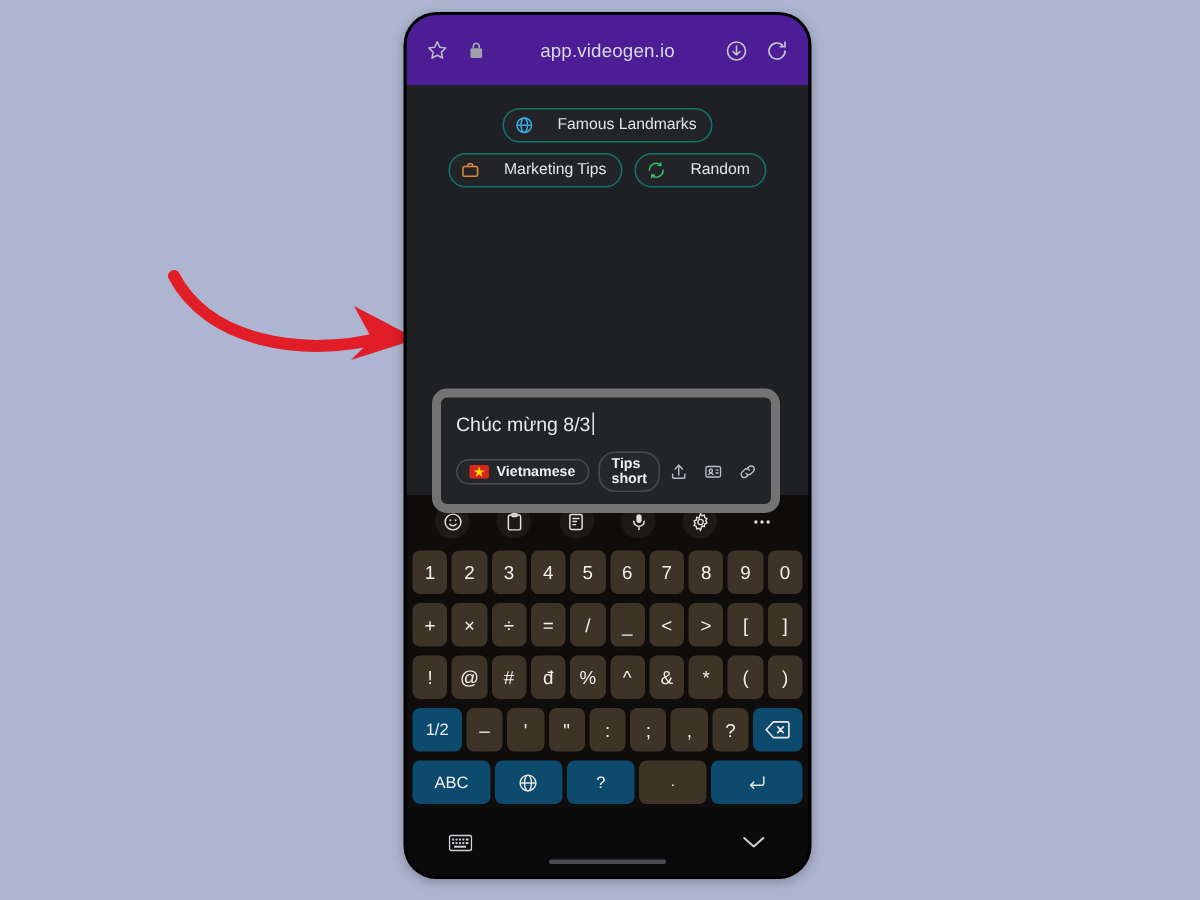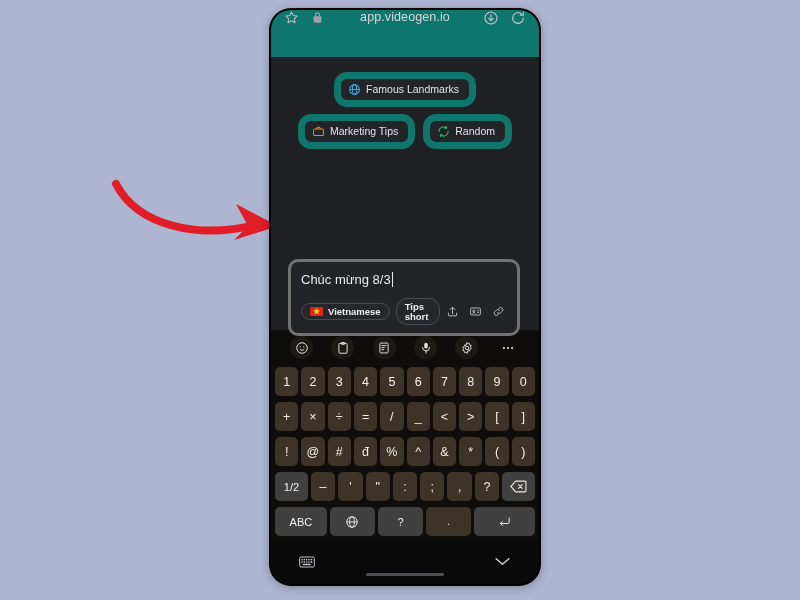--- a/index.html
+++ b/index.html
@@ -46,23 +46,23 @@
     background: #0b0b0c;
     border-radius: 20px;
     overflow: hidden;
     display: flex;
     flex-direction: column;
   }
 
   
   #browser-bar {
     height: 47px;
-    background: #0f766e;
-    display: flex;
-    align-items: flex-start;
+    background: #4c1d95;
+    display: flex;
+    align-items: center;
     padding: 0 13px;
     flex: 0 0 auto;
     position: relative;
   }
   #browser-bar .bb-left {
     display: flex;
     align-items: center;
     gap: 13px;
   }
   #browser-bar .bb-right {
@@ -97,40 +97,40 @@
     margin-top: 15px;
     width: 240px;
     display: flex;
     flex-wrap: wrap;
     justify-content: center;
     gap: 7px 8px;
   }
   .chip {
     display: inline-flex;
     align-items: center;
-    gap: 5px;
-    border: 7px solid #0f766e;
+    gap: 16px;
+    border: 1px solid #0f766e;
     border-radius: 13px;
     padding: 4px 10px 4px 7px;
     background: #232427;
     color: #e2e4e9;
     font-size: 10.5px;
     white-space: nowrap;
     line-height: 1;
   }
   .chip-ic { width: 13px; height: 13px; display: block; }
 
   
   #prompt-card {
     position: absolute;
     left: 17px;
     top: 202px;
     width: 232px;
     background: #232427;
-    border: 3px solid #737373;
+    border: 6px solid #737373;
     border-radius: 10px;
     padding: 9px 10px 8px 10px;
     box-sizing: border-box;
   }
   #prompt-text {
     color: #e7e9ee;
     font-size: 13px;
     line-height: 16px;
     height: 17px;
     display: flex;
@@ -233,21 +233,21 @@
     border-radius: 5px;
     color: #f2f0ed;
     font-size: 12.5px;
     display: flex;
     align-items: center;
     justify-content: center;
     flex: 1 1 0;
     min-width: 0;
     user-select: none;
   }
-  .key.fn { background: #404040; font-size: 11px; }
+  .key.fn { background: #0c4a6e; font-size: 11px; }
   .key.small { font-size: 10px; }
   .key.space {
     flex: 3.9 1 0;
     font-size: 9.5px;
     color: #cfc8bf;
     font-weight: bold;
   }
   .key.wide-1 { flex: 1.35 1 0; }
   .key.w-abc { flex: 1.15 1 0; font-size: 11px; }
 

